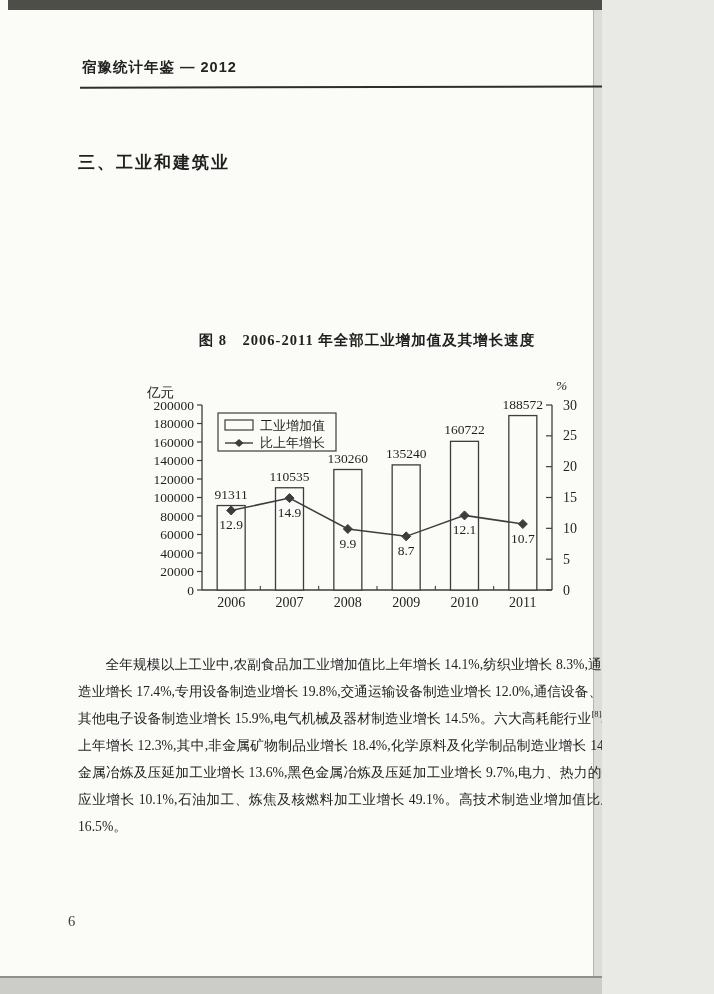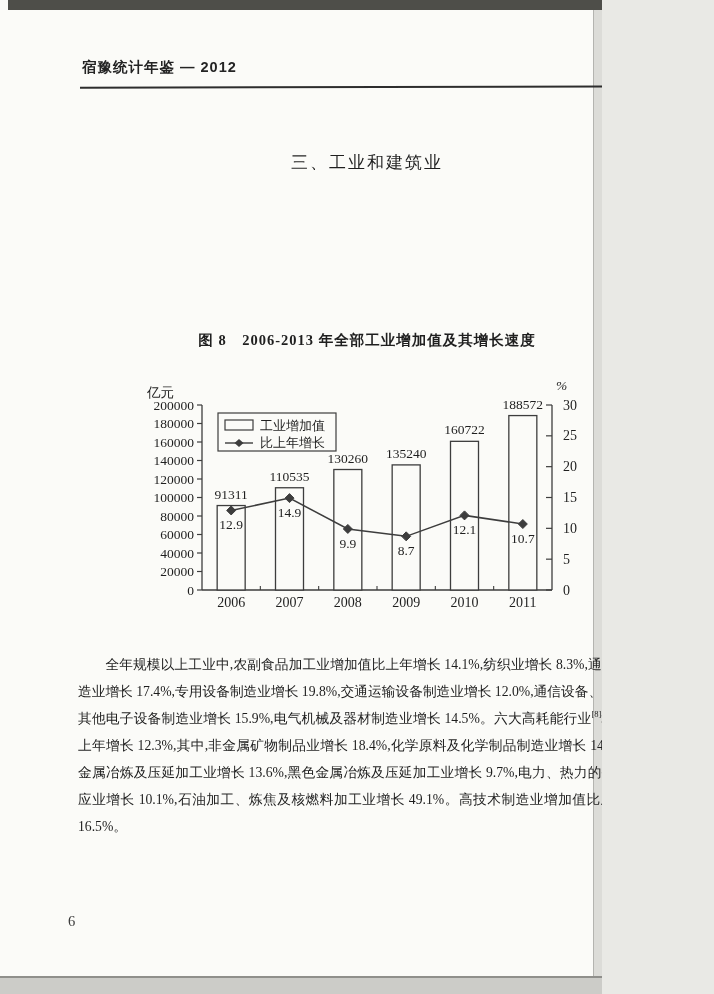--- a/index.html
+++ b/index.html
@@ -28,21 +28,21 @@
     position:absolute; left:82px; top:58px;
     font-family:"Liberation Sans","DejaVu Sans",sans-serif;
     font-size:14.5px; font-weight:600; color:#242424; letter-spacing:1px;
   }
   .header-rule {
     position:absolute; left:80px; top:86px; width:582px; height:2px;
     background:#2d2d2d; transform:rotate(-0.15deg);
   }
   .section-title {
     position:absolute; left:78px; top:151px; width:578px;
-    text-align:center; font-size:17px; font-weight:normal; letter-spacing:2px;
+    text-align:left; font-size:17px; font-weight:bold; letter-spacing:2px;
   }
   .para {
     position:absolute; left:78px; width:579px;
     font-size:13.7px; line-height:27px; text-align:justify;
     text-indent:2em; color:#1d1d1d;
   }
   .para sup { font-size:8.5px; line-height:0; }
   #para1 { top:199px; }
   #para2 { top:637px; }
   .figure-caption {
@@ -69,21 +69,21 @@
   <div class="top-strip"></div>
   <div class="right-strip"></div>
   <div class="bottom-strip"></div>
 
   <div class="header-title">宿豫统计年鉴 — 2012</div>
   <div class="header-rule"></div>
 
   <div class="section-title">三、工业和建筑业</div>
 
 
-  <div class="figure-caption">图 8　2006-2013 年全部工业增加值及其增长速度</div>
+  <div class="figure-caption">图 8　2006-2011 年全部工业增加值及其增长速度</div>
 
   <div class="axis-unit-left">亿元</div>
   <div class="axis-unit-right">%</div>
   <svg id="chart-svg" width="460" height="242" viewBox="0 0 460 242">
       <line x1="57" y1="12" x2="57" y2="197" stroke="#3d3d3d" stroke-width="1.3"></line>
       <line x1="407" y1="12" x2="407" y2="197" stroke="#3d3d3d" stroke-width="1.3"></line>
       <line x1="57" y1="197" x2="407" y2="197" stroke="#3d3d3d" stroke-width="1.3"></line>
       <line x1="52" y1="197" x2="57" y2="197" stroke="#3d3d3d" stroke-width="1.2"></line>
       <text x="49" y="201.5" text-anchor="end" font-size="13.5" font-family="&quot;Liberation Serif&quot;,&quot;DejaVu Serif&quot;,serif" fill="#1f1f1f">0</text>
       <line x1="52" y1="178.5" x2="57" y2="178.5" stroke="#3d3d3d" stroke-width="1.2"></line>

